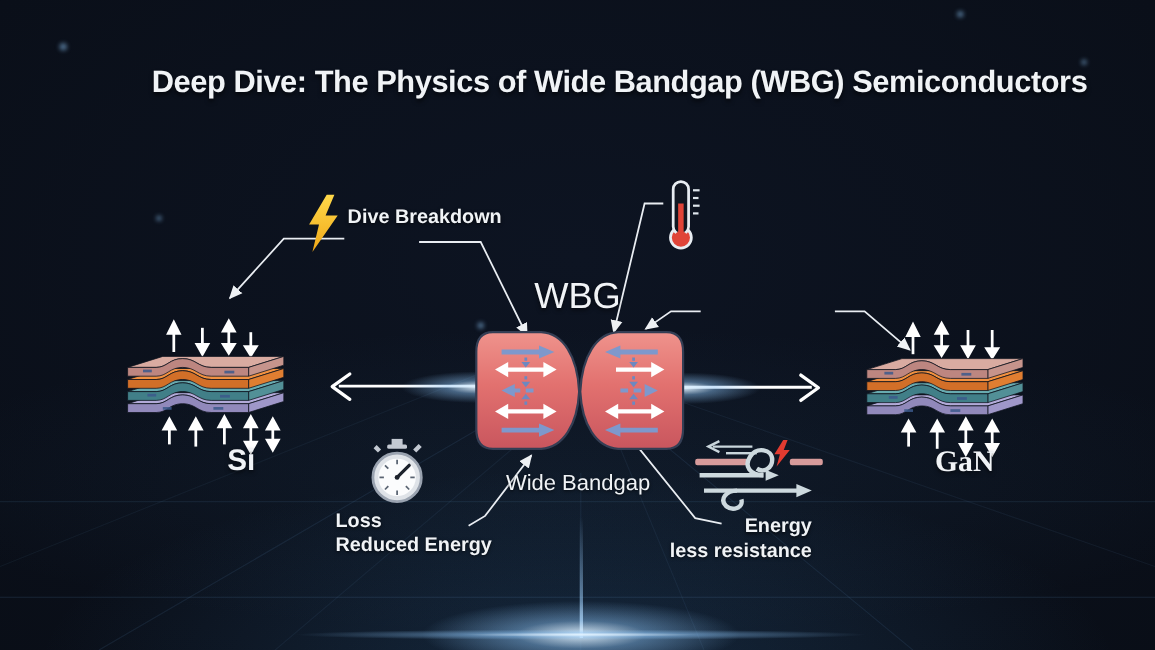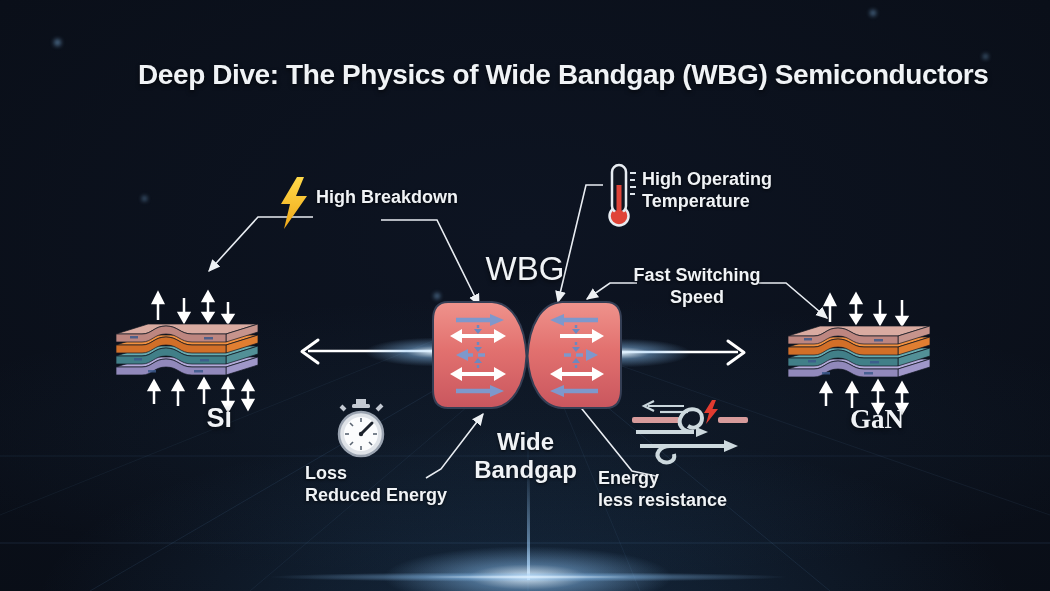--- a/index.html
+++ b/index.html
@@ -12,21 +12,21 @@
       radial-gradient(ellipse 1200px 700px at 50% 40%, #0d1422 0%, #0a0f19 55%, #070b12 100%);
   }
   .abs{position:absolute;}
   .title{
     left:138px;top:59px;font-size:28px;font-weight:700;letter-spacing:-.4px;
     text-shadow:0 2px 4px rgba(0,0,0,.6);white-space:nowrap;
   }
   .callout-text{font-size:18px;font-weight:700;line-height:1.24;text-shadow:0 1px 3px rgba(0,0,0,.7);}
   .center-label{font-size:33px;font-weight:400;text-align:center;text-shadow:0 2px 4px rgba(0,0,0,.6);}
   .material-label{font-size:27px;font-weight:700;text-align:right;text-shadow:0 2px 4px rgba(0,0,0,.6);}
-  .caption{font-size:24px;font-weight:700;text-align:center;text-shadow:0 1px 3px rgba(0,0,0,.7);}
+  .caption{font-size:20px;font-weight:400;text-align:center;text-shadow:0 1px 3px rgba(0,0,0,.7);}
   svg{display:block;overflow:visible;}
   .flare{position:absolute;pointer-events:none;
     background:radial-gradient(ellipse at center, rgba(225,242,255,.95) 0%, rgba(140,195,245,.45) 28%, rgba(80,140,200,0) 68%);}
   .beam-v{position:absolute;pointer-events:none;width:3px;
     background:linear-gradient(180deg, rgba(140,200,255,0) 0%, rgba(160,210,255,.55) 70%, rgba(220,240,255,.9) 100%);}
   .dot{position:absolute;border-radius:50%;background:rgba(130,180,225,.55);filter:blur(2px);}
 </style>
 </head>
 <body>
 
@@ -295,39 +295,31 @@
       <path d="M64,34 C52,34 46,26 52,17 C58,8 72,10 72,20 C72,28 64,32 58,28"></path>
       <path d="M10,48 L96,48"></path>
       <path d="M40,48 C30,48 24,56 30,62 C36,67 46,64 44,56"></path>
     </g>
     <polygon points="94,42 108,48 94,54" fill="#cdd9de"></polygon>
     <polygon points="66,29 78,34 66,39" fill="#cdd9de"></polygon>
     <polygon points="82,2 74,15 79,15 76,26 88,11 82.5,11 86,2" fill="#e23b30"></polygon>
   </svg>
 
   <div class="abs callout-text" style="left:316px;top:186px;">
-    <div>High Breakdown</div>
+    <div>Dive Breakdown</div>
   </div>
 
-  <div class="abs callout-text" style="left:642px;top:168px;">
-    <div>High Operating</div>
-    <div>Temperature</div>
-  </div>
-
-  <div class="abs callout-text" style="left:612px;top:264px;width:170px;text-align:center;">
-    <div>Fast Switching</div>
-    <div>Speed</div>
-  </div>
+
 
   <div class="abs callout-text" style="left:305px;top:462px;">
     <div>Loss</div>
     <div>Reduced Energy</div>
   </div>
 
-  <div class="abs callout-text" style="left:598px;top:467px;width:140px;text-align:left;">
+  <div class="abs callout-text" style="left:598px;top:467px;width:140px;text-align:right;">
     <div>Energy</div>
     <div>less resistance</div>
   </div>
 
   <div class="abs center-label" style="left:475px;top:250px;width:100px;">WBG</div>
   <div class="abs caption" style="left:448px;top:428px;width:155px;">Wide Bandgap</div>
 
   <div class="abs material-label" style="left:160px;top:403px;width:72px;">Si</div>
   <div class="abs material-label" style="left:826px;top:404px;width:78px;font-family:Liberation Serif, serif;">GaN</div>
 

